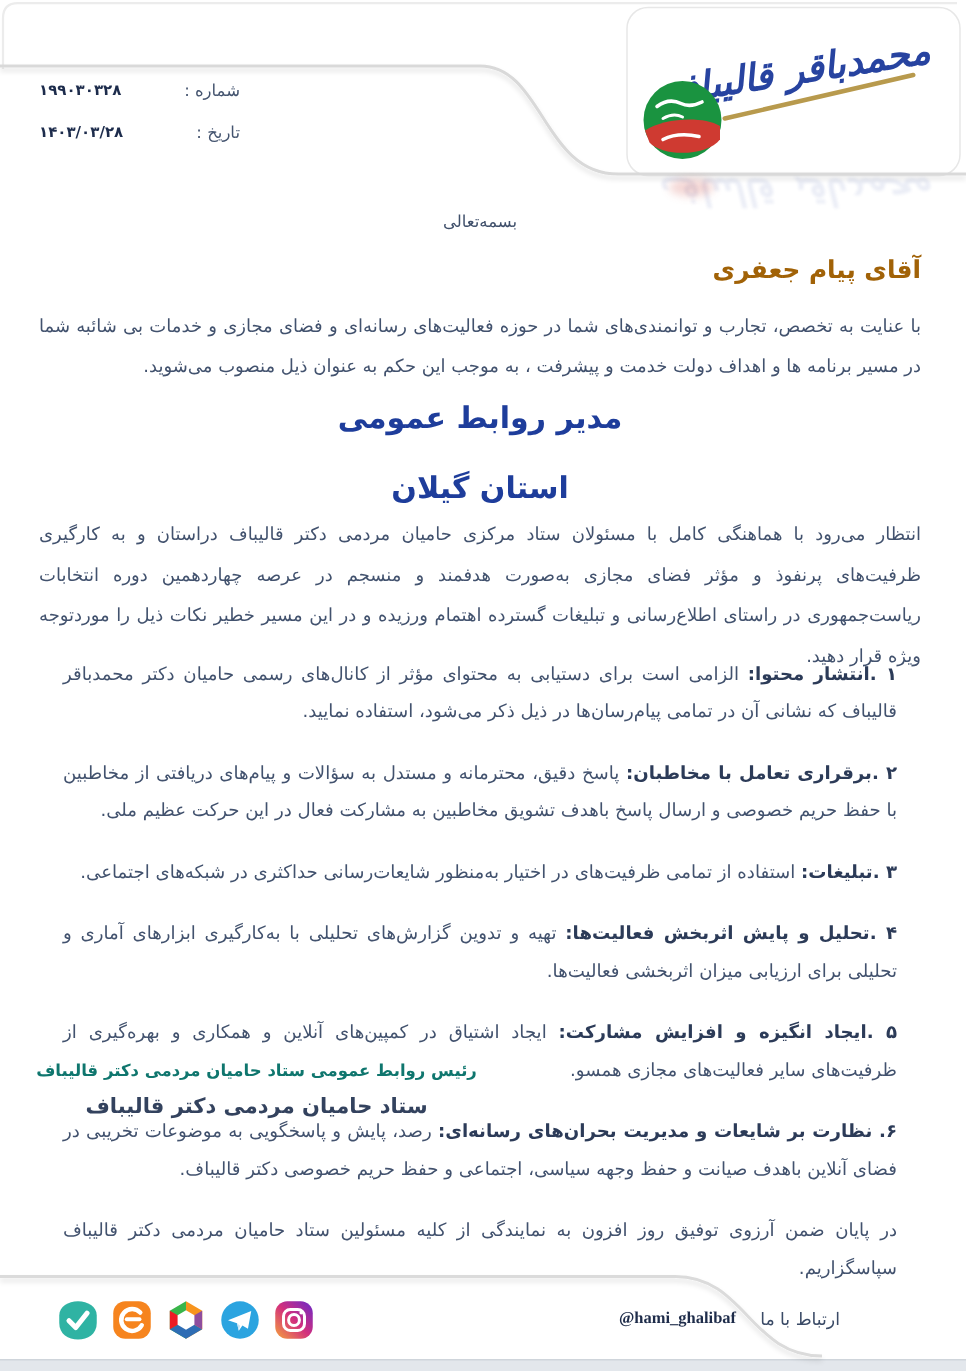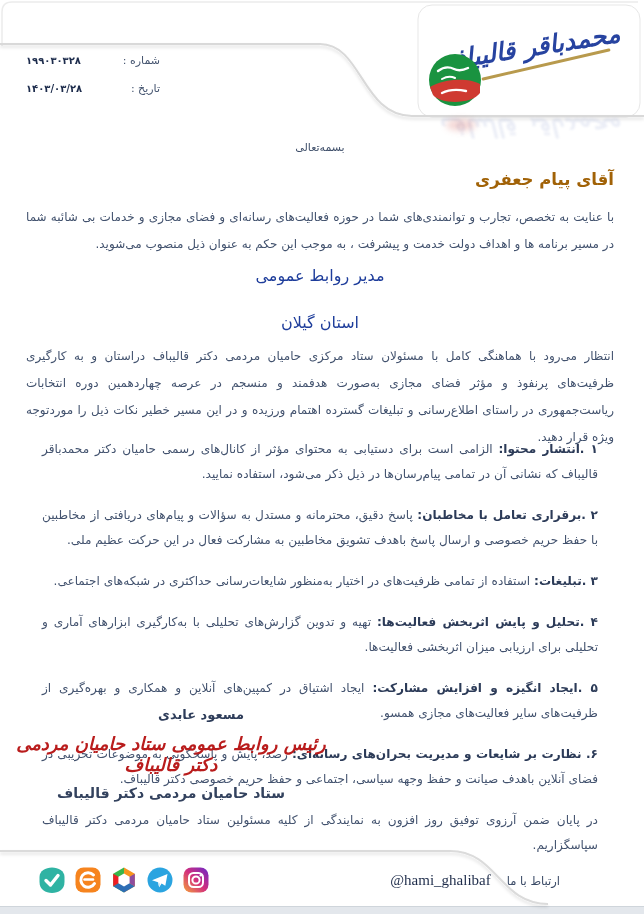--- a/index.html
+++ b/index.html
@@ -39,44 +39,44 @@
   .meta-row{display:flex;justify-content:space-between;align-items:center;height:28px;}
   .meta-label{font-size:11px;color:#44546f;}
   .meta-value{font-size:10px;font-weight:bold;color:#1d2c4c;direction:ltr;}
 
   
   .txt{position:absolute;right:30px;left:26px;direction:rtl;z-index:2;color:#42526e;}
   .bismillah{top:141px;text-align:center;font-size:11px;color:#3f4f6a;}
   .recipient{top:170px;text-align:right;font-size:16.5px;font-weight:bold;color:#a16207;}
   .para{font-size:12px;line-height:27px;text-align:justify;}
   .intro{top:204px;}
-  .h-blue{text-align:center;font-size:16px;font-weight:normal;color:#1e3d9b;}
+  .h-blue{text-align:center;font-size:20px;font-weight:bold;color:#1e3d9b;}
   .h1{top:266px;}
   .h2{top:313px;}
   .expect{top:343px;}
   .items{top:421px;font-size:12.1px;line-height:25px;}
   .items p{margin:16px;text-align:justify;}
   .items .lead{font-weight:bold;color:#2c3b58;}
   .closing{margin-top:6px;text-align:right;}
 
   
   .signature{position:absolute;top:707px;left:12px;width:318px;z-index:2;
     text-align:center;direction:rtl;color:#2e3d5a;}
   .sig-name{font-size:13px;font-weight:bold;margin-bottom:11px;padding-left:60px;}
-  .sig-title{font-size:18px;font-weight:bold;margin-bottom:10px;color:#b91c1c;font-style:italic;}
+  .sig-title{font-size:11px;font-weight:bold;margin-bottom:10px;color:#0f766e;}
   .sig-org{font-size:14px;font-weight:bold;letter-spacing:1px;color:#33425e;}
 
   
   .social-row{position:absolute;top:866px;left:38px;display:flex;gap:8px;z-index:2;}
   .social-row .s-icon{width:28px;height:28px;display:block;cursor:pointer;}
   .contact{position:absolute;top:872px;right:84px;z-index:2;display:flex;
     direction:rtl;align-items:center;gap:16px;}
   .contact-label{font-size:11.5px;color:#3a4a66;}
-  .handle{font-family:"Liberation Serif","DejaVu Serif",serif;font-weight:normal;
-    font-size:15px;color:#1e2c4a;direction:ltr;}
+  .handle{font-family:"Liberation Serif","DejaVu Serif",serif;font-weight:bold;
+    font-size:11px;color:#1e2c4a;direction:ltr;}
   .bottom-strip{position:absolute;left:0;right:0;bottom:0;height:7px;
     background:#e3e7ec;border-top:1.5px solid #cfd5db;z-index:0;}
 </style>
 </head>
 <body>
 
 <div class="page">
 
   <svg class="letterhead" viewBox="0 0 644 914">
     <defs>
@@ -134,21 +134,20 @@
     <p><span class="lead"><span>۱ .</span><span>انتشار محتوا:</span></span><span> الزامی است برای دستیابی به محتوای مؤثر از کانال‌های رسمی حامیان دکتر محمدباقر قالیباف که نشانی آن در تمامی پیام‌رسان‌ها در ذیل ذکر می‌شود، استفاده نمایید.</span></p>
     <p><span class="lead"><span>۲ .</span><span>برقراری تعامل با مخاطبان:</span></span><span> پاسخ دقیق، محترمانه و مستدل به سؤالات و پیام‌های دریافتی از مخاطبین با حفظ حریم خصوصی و ارسال پاسخ باهدف تشویق مخاطبین به مشارکت فعال در این حرکت عظیم ملی.</span></p>
     <p><span class="lead"><span>۳ .</span><span>تبلیغات:</span></span><span> استفاده از تمامی ظرفیت‌های در اختیار به‌منظور شایعات‌رسانی حداکثری در شبکه‌های اجتماعی.</span></p>
     <p><span class="lead"><span>۴ .</span><span>تحلیل و پایش اثربخش فعالیت‌ها:</span></span><span> تهیه و تدوین گزارش‌های تحلیلی با به‌کارگیری ابزارهای آماری و تحلیلی برای ارزیابی میزان اثربخشی فعالیت‌ها.</span></p>
     <p><span class="lead"><span>۵ .</span><span>ایجاد انگیزه و افزایش مشارکت:</span></span><span> ایجاد اشتیاق در کمپین‌های آنلاین و همکاری و بهره‌گیری از ظرفیت‌های سایر فعالیت‌های مجازی همسو.</span></p>
     <p><span class="lead"><span>۶. </span><span>نظارت بر شایعات و مدیریت بحران‌های رسانه‌ای:</span></span><span> رصد، پایش و پاسخگویی به موضوعات تخریبی در فضای آنلاین باهدف صیانت و حفظ وجهه سیاسی، اجتماعی و حفظ حریم خصوصی دکتر قالیباف.</span></p>
     <p class="closing">در پایان ضمن آرزوی توفیق روز افزون به نمایندگی از کلیه مسئولین ستاد حامیان مردمی دکتر قالیباف سپاسگزاریم.</p>
   </div>
 
   <div class="signature">
-    <div class="sig-name">مسعود عابدی</div>
     <div class="sig-title">رئیس روابط عمومی ستاد حامیان مردمی دکتر قالیباف</div>
     <div class="sig-org">ستاد حامیان مردمی دکتر قالیباف</div>
   </div>
 
   <div class="social-row">
     <svg class="s-icon" viewBox="0 0 28 28">
       <path d="M14,1.5 C20.5,1.5 26.5,5 26.5,11 V16 C26.5,23.5 20.5,27 14,27 C7.5,27 1.5,23.5 1.5,16 V11 C1.5,5 7.5,1.5 14,1.5 Z" fill="#2fb3a3"></path>
       <polyline points="8,14.5 12.5,19 20,9.5" fill="none" stroke="#ffffff" stroke-width="3.4" stroke-linecap="round" stroke-linejoin="round"></polyline>
     </svg>
     <svg class="s-icon" viewBox="0 0 28 28">

